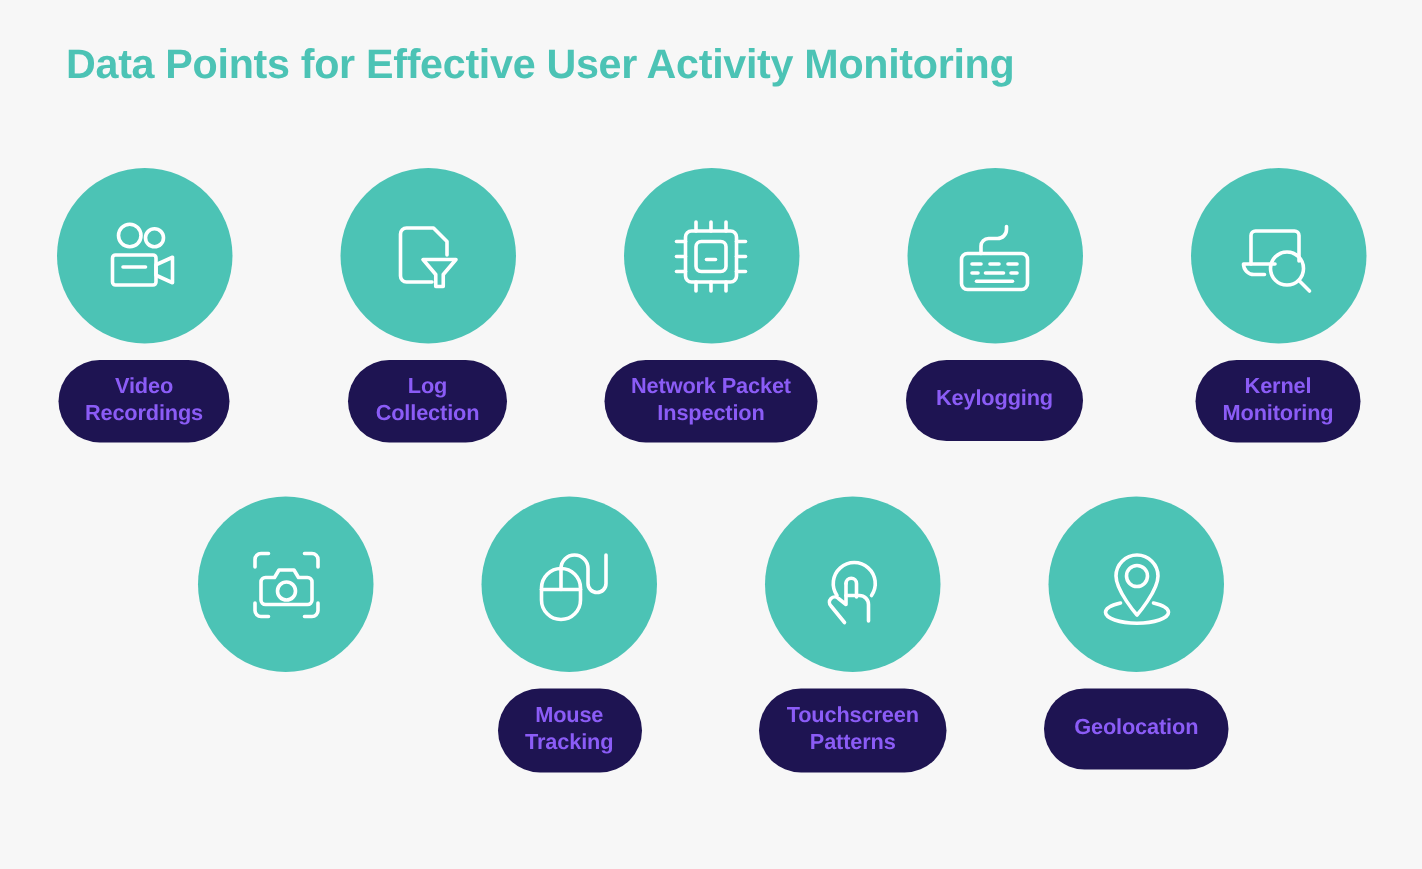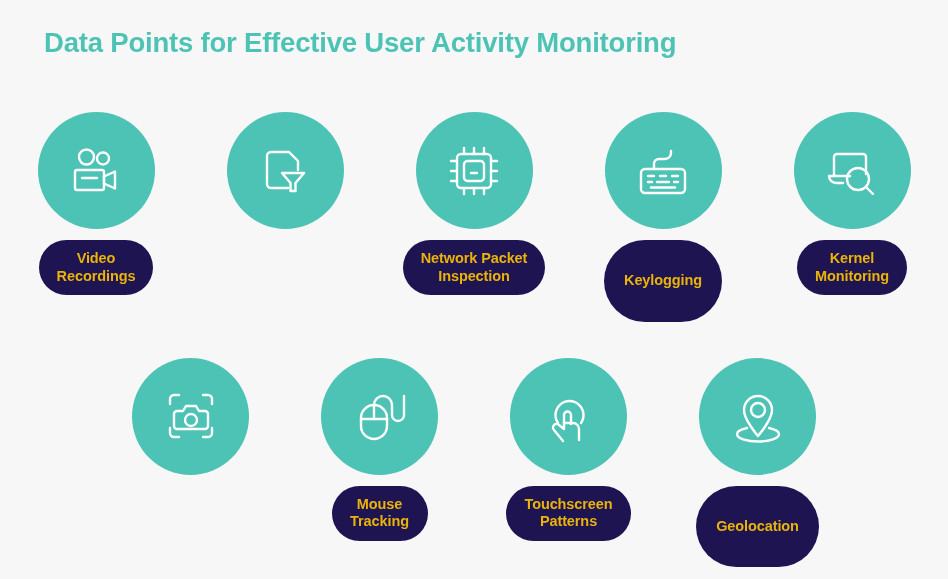--- a/index.html
+++ b/index.html
@@ -60,34 +60,34 @@
     align-items: center;
     justify-content: center;
     flex: none;
   }
   .circle svg {
     display: block;
   }
   .pill {
     margin-top: 11px;
     background: #1e1452;
-    color: #eab308;
+    color: #8b5cf6;
     border-radius: 999px;
     padding: 10px 18px;
     text-align: center;
     font-size: 14.5px;
     font-weight: bold;
     line-height: 1.22;
     letter-spacing: -0.1px;
     min-width: 96px;
     box-sizing: border-box;
     white-space: pre-line;
   }
   .pill.one-line {
-    padding: 32px 20px;
+    padding: 18px 20px;
   }
 </style>
 </head>
 <body>
 
 <div class="page">
 
   <div class="page-title">Data Points for Effective User Activity Monitoring</div>
 
   <div class="grid">
@@ -112,20 +112,22 @@
 
       <div class="cell">
         <div class="circle">
           <span>
             <svg width="62" height="62" viewBox="0 0 62 62" fill="none" stroke="#ffffff" stroke-width="2.4" stroke-linecap="round" stroke-linejoin="round">
               <path d="M34 48 H17 a4 4 0 0 1 -4 -4 V16 a4 4 0 0 1 4 -4 H35 L44 21 V30"></path>
               <path d="M28 33 H50 L41.5 43 V51 H36.5 V43 Z"></path>
             </svg>
           </span>
         </div>
+        <div class="pill">Log
+Collection</div>
       </div>
 
       <div class="cell">
         <div class="circle">
           <span>
             <svg width="62" height="62" viewBox="0 0 62 62" fill="none" stroke="#ffffff" stroke-width="2.4" stroke-linecap="round" stroke-linejoin="round">
               <rect x="14" y="14" width="34" height="34" rx="4"></rect>
               <rect x="21" y="21" width="20" height="20" rx="3.5"></rect>
               <line x1="28" y1="33" x2="34" y2="33"></line>
               <line x1="21" y1="8" x2="21" y2="14"></line>

